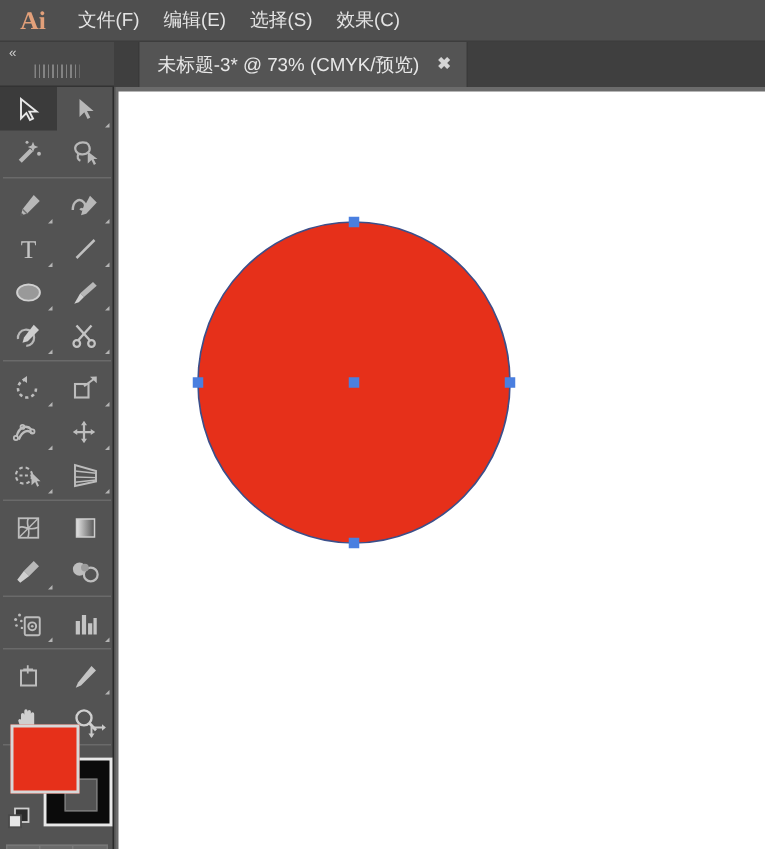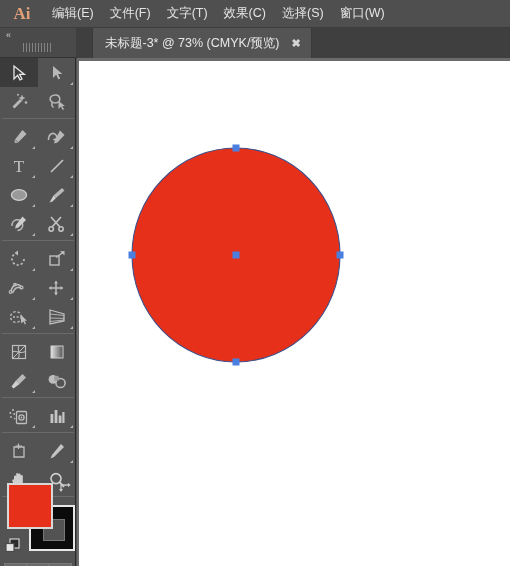--- a/index.html
+++ b/index.html
@@ -178,26 +178,24 @@
     width: 433px; height: 508px;
   }
 </style>
 </head>
 <body>
 
 <div id="app">
 
   <div class="menubar">
     <div class="ai-logo">Ai</div>
+    <div class="menu-item">文件(F)</div>
     <div class="menu-item">编辑(E)</div>
-    <div class="menu-item">文件(F)</div>
-    <div class="menu-item">文字(T)</div>
+    <div class="menu-item">选择(S)</div>
     <div class="menu-item">效果(C)</div>
-    <div class="menu-item">选择(S)</div>
-    <div class="menu-item">窗口(W)</div>
   </div>
 
   <div class="tabbar">
     <div class="tabbar-left">
       <div class="collapse-arrows">«</div>
       <div class="grip-dots"></div>
     </div>
     <div class="tab">
       <span class="tab-title">未标题-3* @ 73% (CMYK/预览)</span>
       <span class="tab-close">✖</span>

